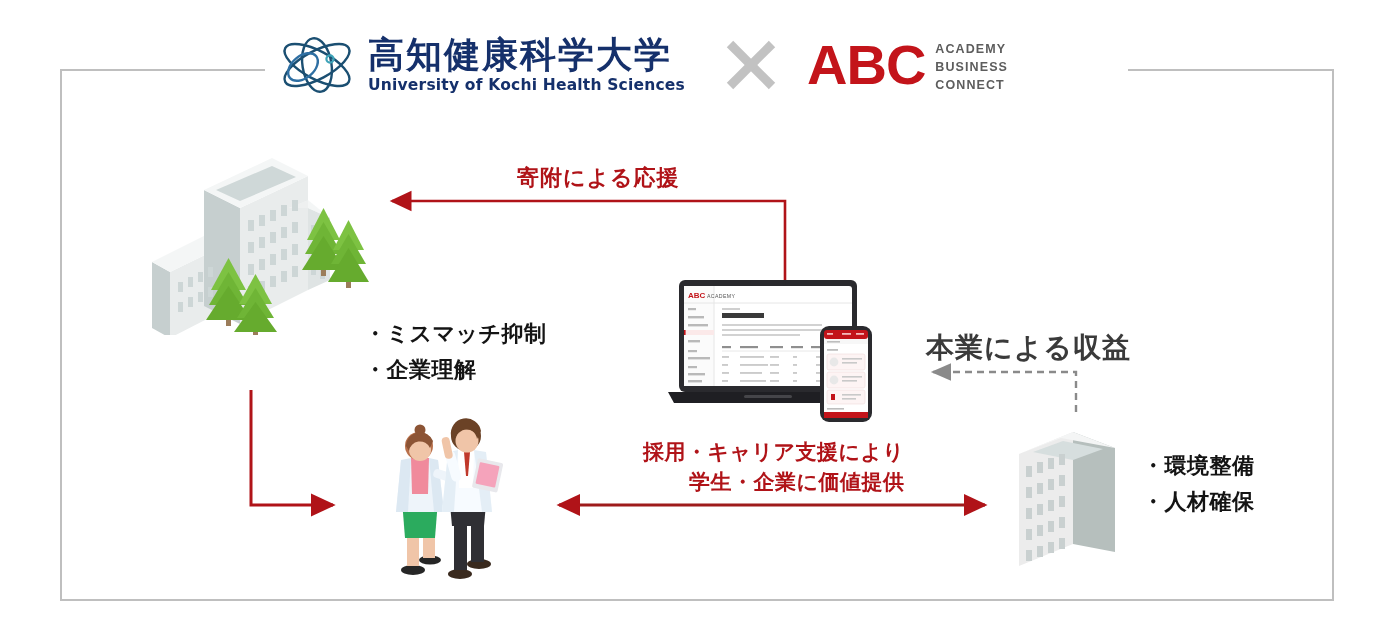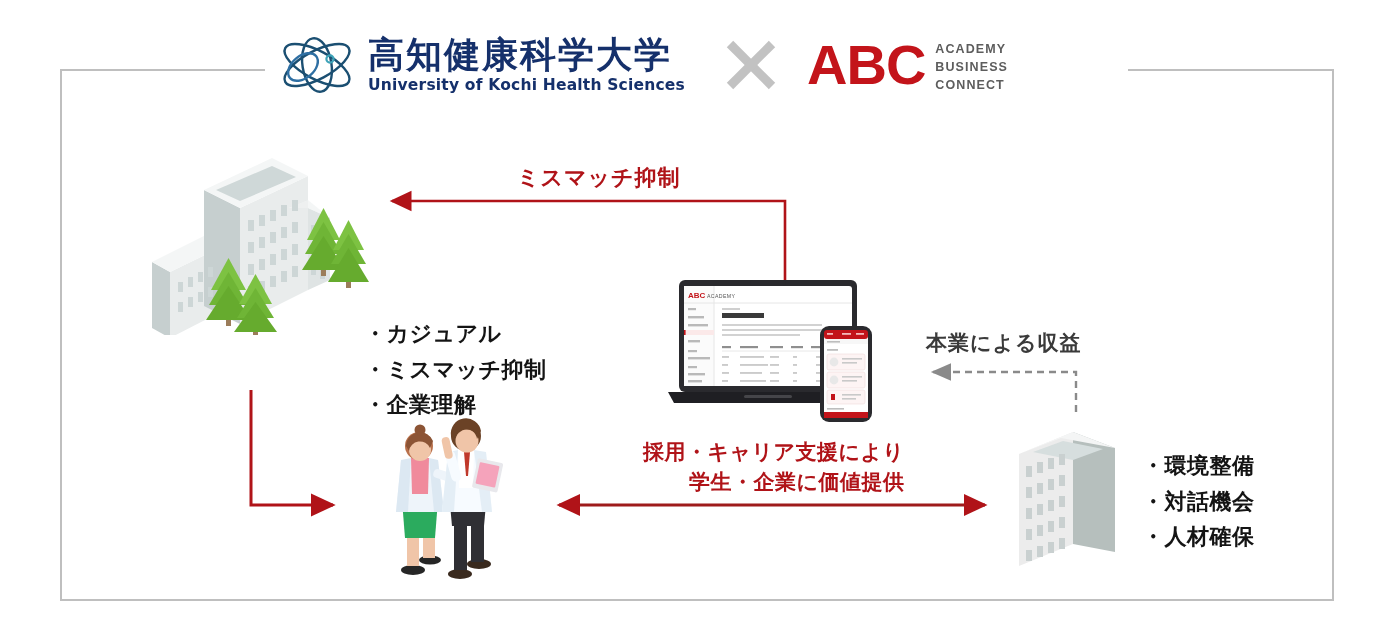--- a/index.html
+++ b/index.html
@@ -139,21 +139,21 @@
     white-space: nowrap;
   }
 
   #donation-label {
     left: 509px; top: 163px;
     font-size: 22px;
     letter-spacing: 1px;
   }
   #revenue-label {
     left: 918px; top: 329px;
-    font-size: 21px;
+    font-size: 28px;
     letter-spacing: 1px;
   }
   #value-label {
     left: 635px; top: 438px;
     font-size: 21px;
     line-height: 1.42;
     text-align: right;
     letter-spacing: 0.5px;
   }
 
@@ -516,35 +516,33 @@
     <g fill="#c9c9c9">
       <rect x="176" y="122" width="19" height="1.6"></rect>
       <rect x="176" y="126" width="14" height="1.6"></rect>
     </g>
     <g fill="#bdbdbd">
       <rect x="161" y="136" width="17" height="1.6"></rect>
     </g>
     <rect x="158" y="140" width="44" height="6" fill="#c3141a"></rect>
   </svg>
 
-  <div class="label-red jp" id="donation-label">ミスマッチ抑制</div>
+  <div class="label-red jp" id="donation-label">寄附による応援</div>
 
   <div class="label-dark jp" id="revenue-label">本業による収益</div>
 
   <div class="label-red jp" id="value-label">
     <div>採用・キャリア支援により</div>
     <div>学生・企業に価値提供</div>
   </div>
 
   <div class="label-black jp" id="student-benefits">
-    <div>・カジュアル</div>
     <div>・ミスマッチ抑制</div>
     <div>・企業理解</div>
   </div>
 
 
   <div class="label-black jp" id="company-benefits">
     <div>・環境整備</div>
-    <div>・対話機会</div>
     <div>・人材確保</div>
   </div>
 
 </div>
 
 </body></html>

